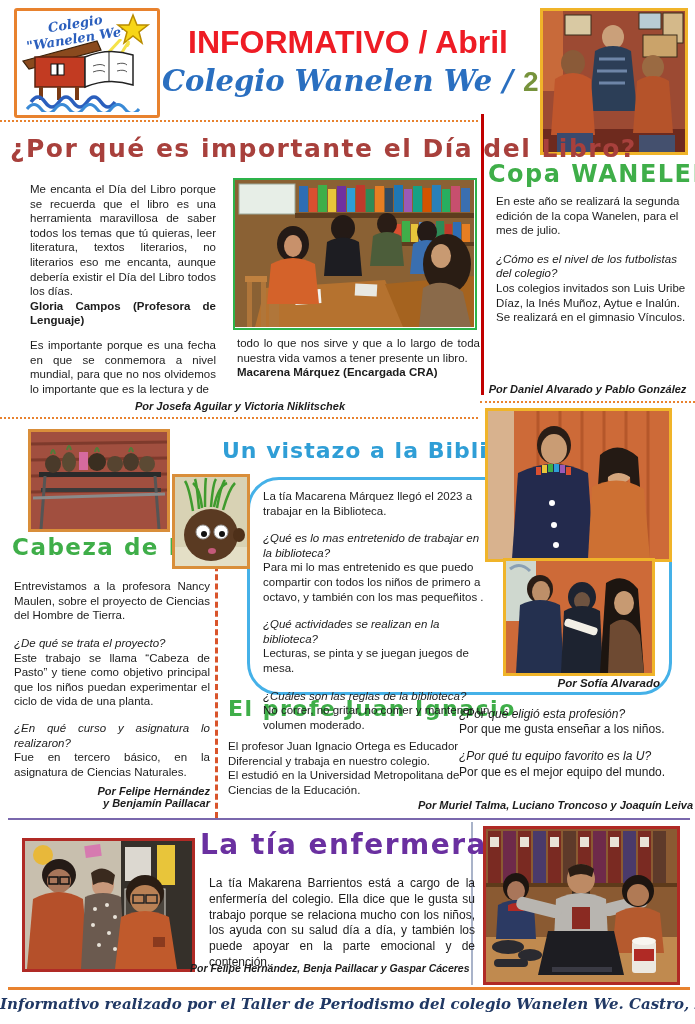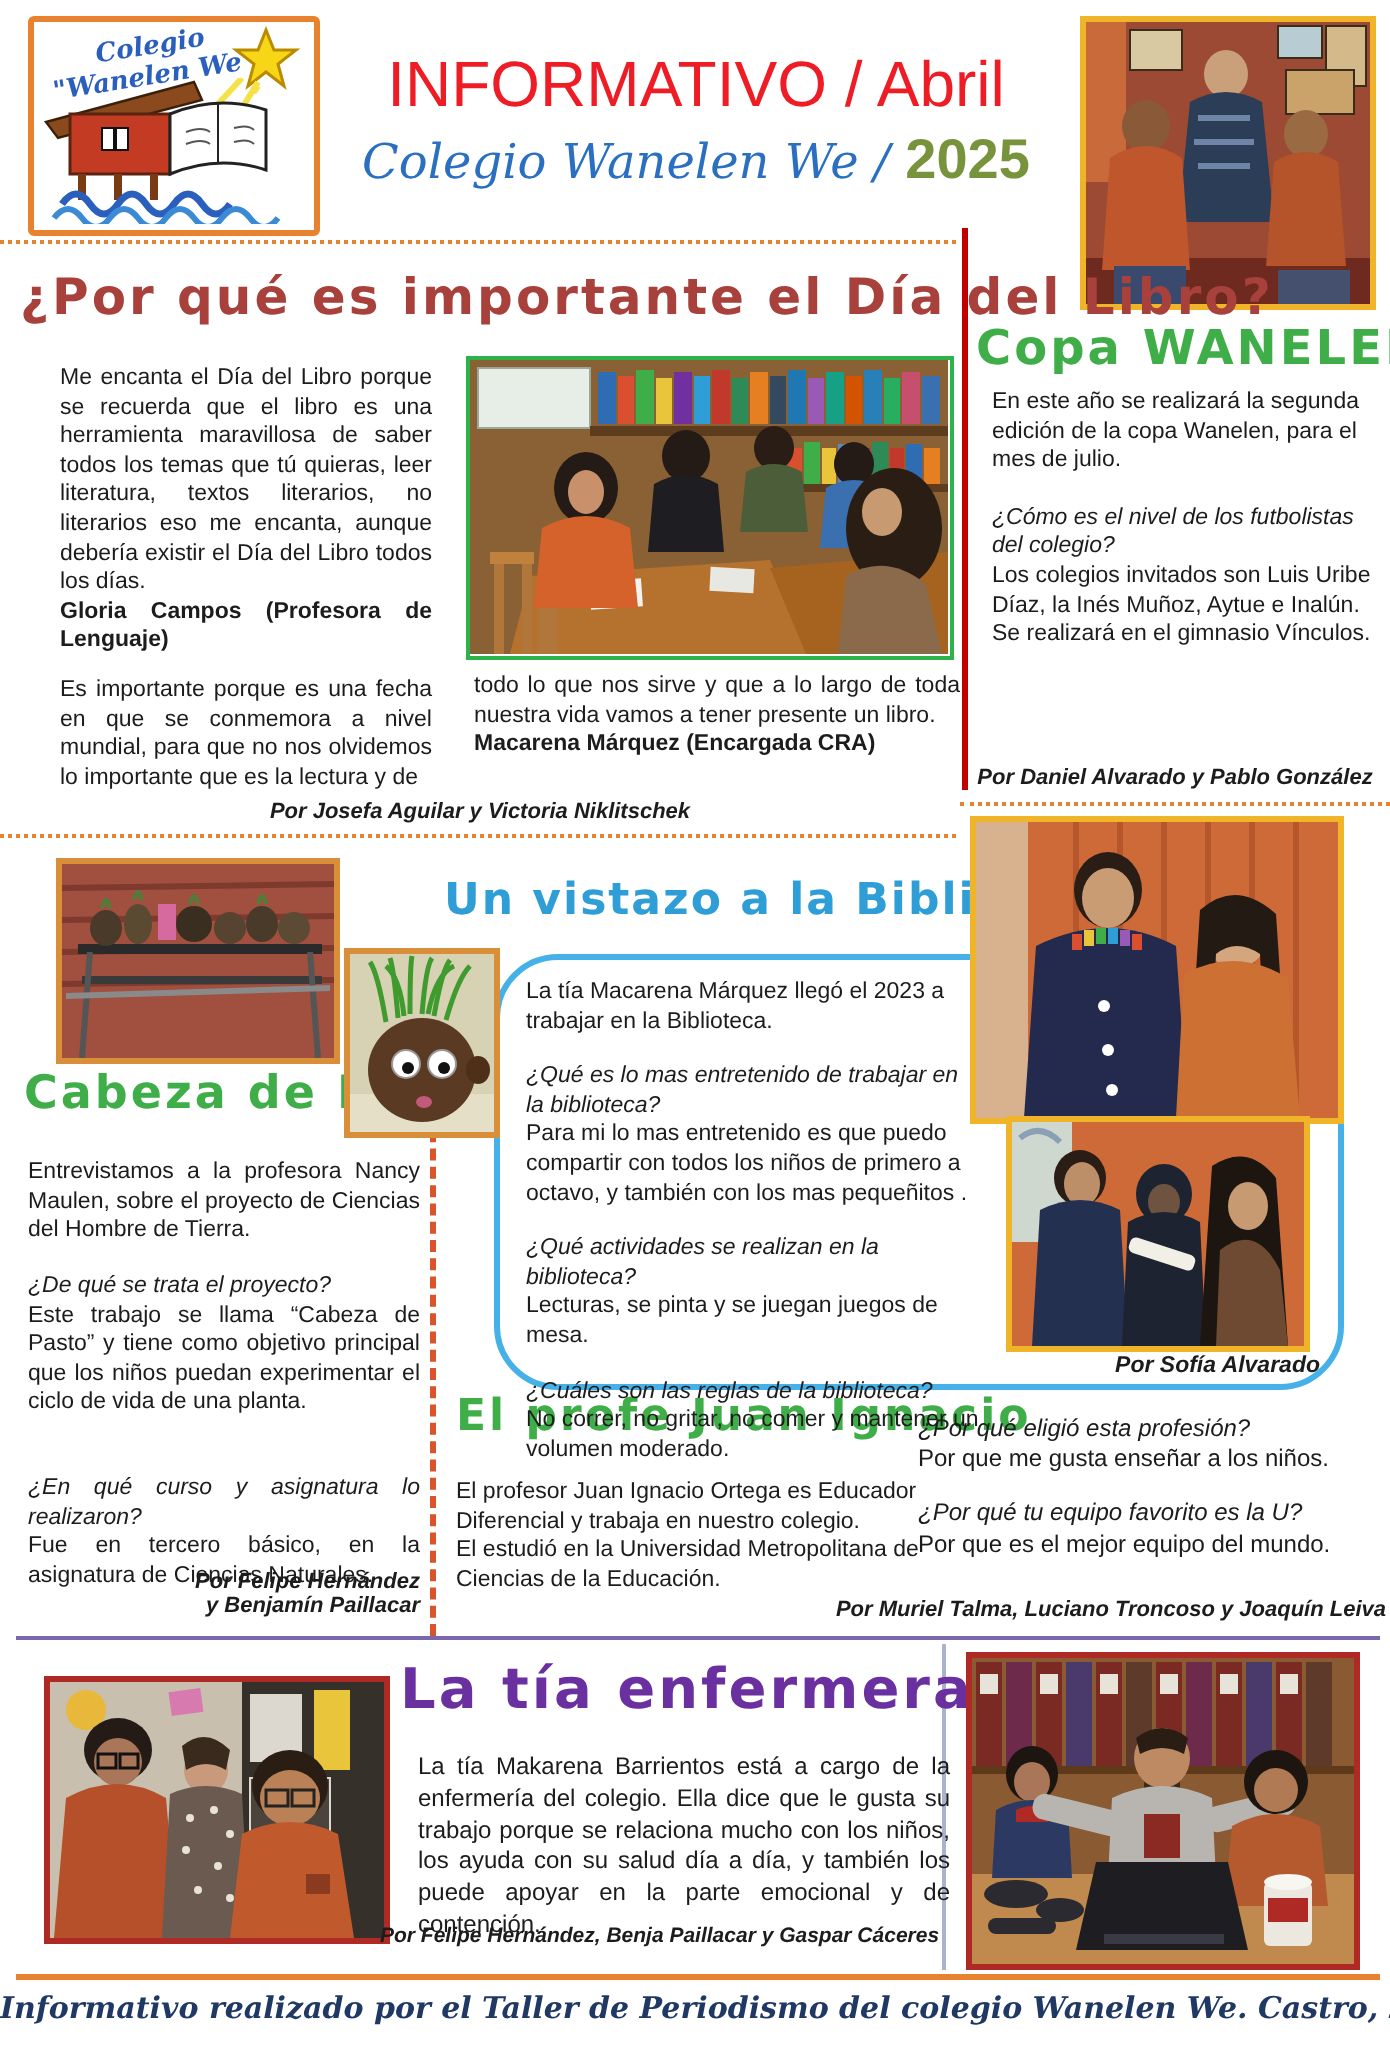--- a/index.html
+++ b/index.html
@@ -19,23 +19,23 @@
   .hand{font-family:"DejaVu Sans",sans-serif;letter-spacing:1.5px;font-weight:bold;white-space:nowrap;}
   .script{font-family:"DejaVu Serif",serif;font-style:italic;font-weight:bold;}
   .photo{border:3px solid #f0b429;overflow:hidden;}
   .photo svg{display:block;}
   .dotted{border-top:2px dotted var(--line-orange);}
   
   .logo-box{left:14px;top:8px;width:146px;height:110px;border:3px solid var(--line-orange);border-radius:3px;background:#fff;}
   .logo-txt{position:absolute;left:8px;top:6px;transform:rotate(-9deg);color:#2b5fbd;
             font-family:"DejaVu Serif",serif;font-style:italic;font-weight:bold;font-size:13px;line-height:1.15;white-space:nowrap;}
   .hdr-title{left:162px;top:24px;width:372px;text-align:center;color:var(--title-red);
-             font-size:32px;font-weight:normal;letter-spacing:0;white-space:nowrap;}
+             font-size:32px;font-weight:bold;letter-spacing:0;white-space:nowrap;}
   .hdr-sub{left:162px;top:64px;width:372px;text-align:center;white-space:nowrap;}
-  .hdr-sub .s1{font-family:"DejaVu Serif",serif;font-style:italic;font-weight:normal;font-size:24px;color:var(--script-blue);}
+  .hdr-sub .s1{font-family:"DejaVu Serif",serif;font-style:italic;font-weight:bold;font-size:29px;color:var(--script-blue);}
   .hdr-sub .s2{font-size:28px;font-weight:bold;color:var(--year-green);}
   .hdr-photo{left:540px;top:8px;width:148px;height:147px;}
   
   .h-libro{left:10px;top:134px;width:462px;text-align:left;color:var(--heading-red);font-size:25px;}
   .h-copa{left:488px;top:160px;width:202px;text-align:center;color:var(--heading-green);font-size:24px;}
   .h-biblio{left:222px;top:438px;width:262px;text-align:center;color:var(--heading-blue);font-size:22px;letter-spacing:1px;}
   .h-pasto{left:12px;top:534px;width:188px;text-align:center;color:var(--heading-green);font-size:23px;}
   .h-profe{left:228px;top:696px;width:228px;text-align:left;color:var(--heading-green);font-size:22px;}
   .h-enf{left:200px;top:828px;width:275px;text-align:center;color:var(--heading-purple);font-size:28px;} .mb10{margin-bottom:10px;}
   .author{font-weight:bold;}
@@ -237,21 +237,21 @@
       <circle cx="29" cy="57" r="3" fill="#111"></circle>
       <circle cx="47" cy="57" r="3" fill="#111"></circle>
       <ellipse cx="37" cy="74" rx="4" ry="3" fill="#c45a7a"></ellipse>
     </svg>
   </div>
 
   <div class="abs hand h-pasto">Cabeza de Pasto</div>
   <div class="abs body-txt" style="left:14px;top:579px;width:196px;">Entrevistamos a la profesora Nancy Maulen, sobre el proyecto de Ciencias del Hombre de Tierra.</div>
   <div class="abs body-txt" style="left:14px;top:636px;width:196px;">
     <div class="q">¿De qué se trata el proyecto?</div>
-    <div style="margin-bottom:28px;">Este trabajo se llama “Cabeza de Pasto” y tiene como objetivo principal que los niños puedan experimentar el ciclo de vida de una planta.</div>
+    <div style="margin-bottom:12px;">Este trabajo se llama “Cabeza de Pasto” y tiene como objetivo principal que los niños puedan experimentar el ciclo de vida de una planta.</div>
     <div class="q">¿En qué curso y asignatura lo realizaron?</div>
     <div>Fue en tercero básico, en la asignatura de Ciencias Naturales.</div>
   </div>
   <div class="abs byline" style="left:14px;top:785px;width:196px;text-align:right;">
     <div>Por Felipe Hernández</div>
     <div>y Benjamín Paillacar</div>
   </div>
   <div class="abs" style="left:215px;top:556px;height:262px;border-left:3px dashed #d9542b;"></div>
 
   <div class="abs hand h-biblio">Un vistazo a la Biblioteca</div>

